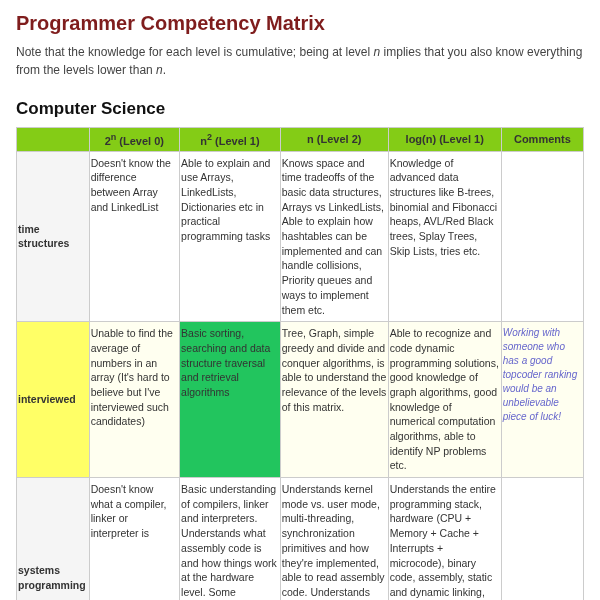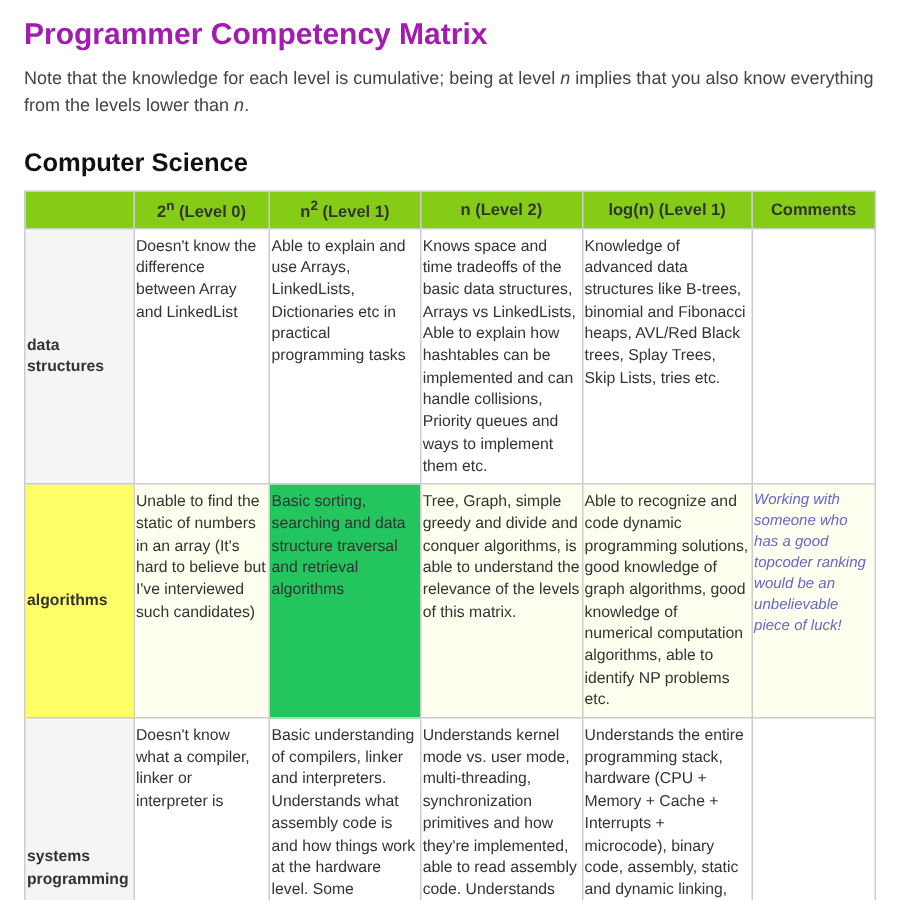--- a/index.html
+++ b/index.html
@@ -7,21 +7,21 @@
       font-family: Arial, sans-serif;
       font-size: 11px;
       color: #333;
       background: #fff;
       padding: 12px 16px;
       width: 600px;
     }
     h1 {
       font-size: 20px;
       font-weight: bold;
-      color: #a21caf;
+      color: #7f1d1d;
       margin-bottom: 8px;
     }
     .subtitle {
       font-size: 12px;
       color: #444;
       margin-bottom: 20px;
       line-height: 1.5;
     }
     .subtitle i { font-style: italic; }
     h2 {
@@ -91,30 +91,30 @@
       <th style="width:70px;"></th>
       <th style="width:88px;">2<sup>n</sup> (Level 0)</th>
       <th style="width:98px;">n<sup>2</sup> (Level 1)</th>
       <th style="width:105px;">n (Level 2)</th>
       <th style="width:110px;">log(n) (Level 1)</th>
       <th style="width:80px;">Comments</th>
     </tr>
   </thead>
   <tbody>
     <tr class="">
-      <td class="row-header">data structures</td>
+      <td class="row-header">time structures</td>
       <td>Doesn't know the difference between Array and LinkedList</td>
       <td>Able to explain and use Arrays, LinkedLists, Dictionaries etc in practical programming tasks</td>
       <td>Knows space and time tradeoffs of the basic data structures, Arrays vs LinkedLists, Able to explain how hashtables can be implemented and can handle collisions, Priority queues and ways to implement them etc.</td>
       <td>Knowledge of advanced data structures like B-trees, binomial and Fibonacci heaps, AVL/Red Black trees, Splay Trees, Skip Lists, tries etc.</td>
       <td></td>
     </tr>
     <tr class="row-algorithms">
-      <td class="row-header" style="background:#ffff66;font-weight:bold;">algorithms</td>
-      <td style="background:#fffff0;">Unable to find the static of numbers in an array (It's hard to believe but I've interviewed such candidates)</td>
+      <td class="row-header" style="background:#ffff66;font-weight:bold;">interviewed</td>
+      <td style="background:#fffff0;">Unable to find the average of numbers in an array (It's hard to believe but I've interviewed such candidates)</td>
       <td style="background:#22c55e;">Basic sorting, searching and data structure traversal and retrieval algorithms</td>
       <td style="background:#fffff0;">Tree, Graph, simple greedy and divide and conquer algorithms, is able to understand the relevance of the levels of this matrix.</td>
       <td style="background:#fffff0;">Able to recognize and code dynamic programming solutions, good knowledge of graph algorithms, good knowledge of numerical computation algorithms, able to identify NP problems etc.</td>
       <td class="comment-cell" style="background:#fffff0;">Working with someone who has a good topcoder ranking would be an unbelievable piece of luck!</td>
     </tr>
     <tr>
       <td class="row-header">systems programming</td>
       <td>Doesn't know what a compiler, linker or interpreter is</td>
       <td>Basic understanding of compilers, linker and interpreters. Understands what assembly code is and how things work at the hardware level. Some knowledge of virtual memory and paging.</td>
       <td>Understands kernel mode vs. user mode, multi-threading, synchronization primitives and how they're implemented, able to read assembly code. Understands how networks work, understanding of network protocols and socket level programming.</td>

